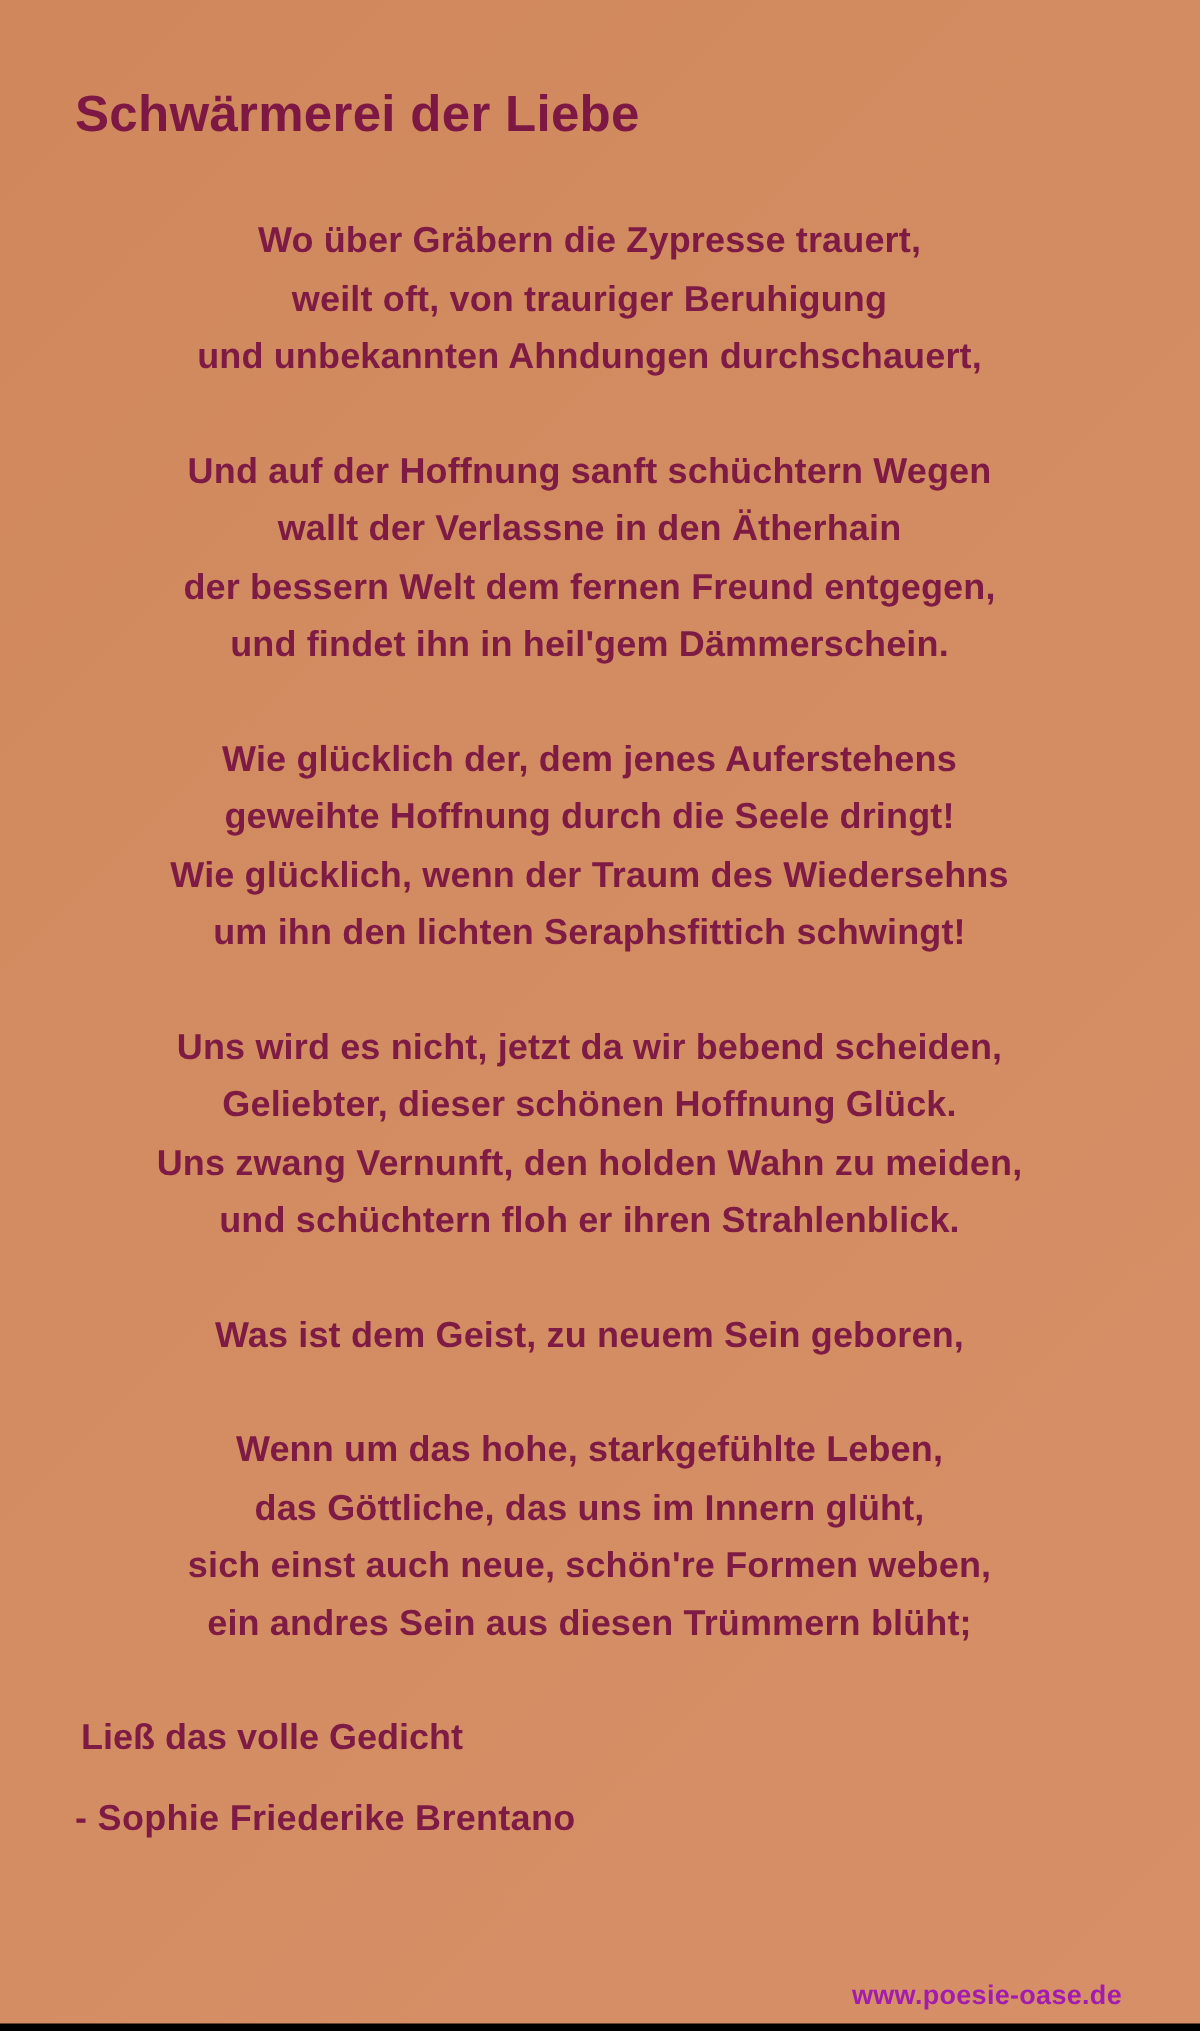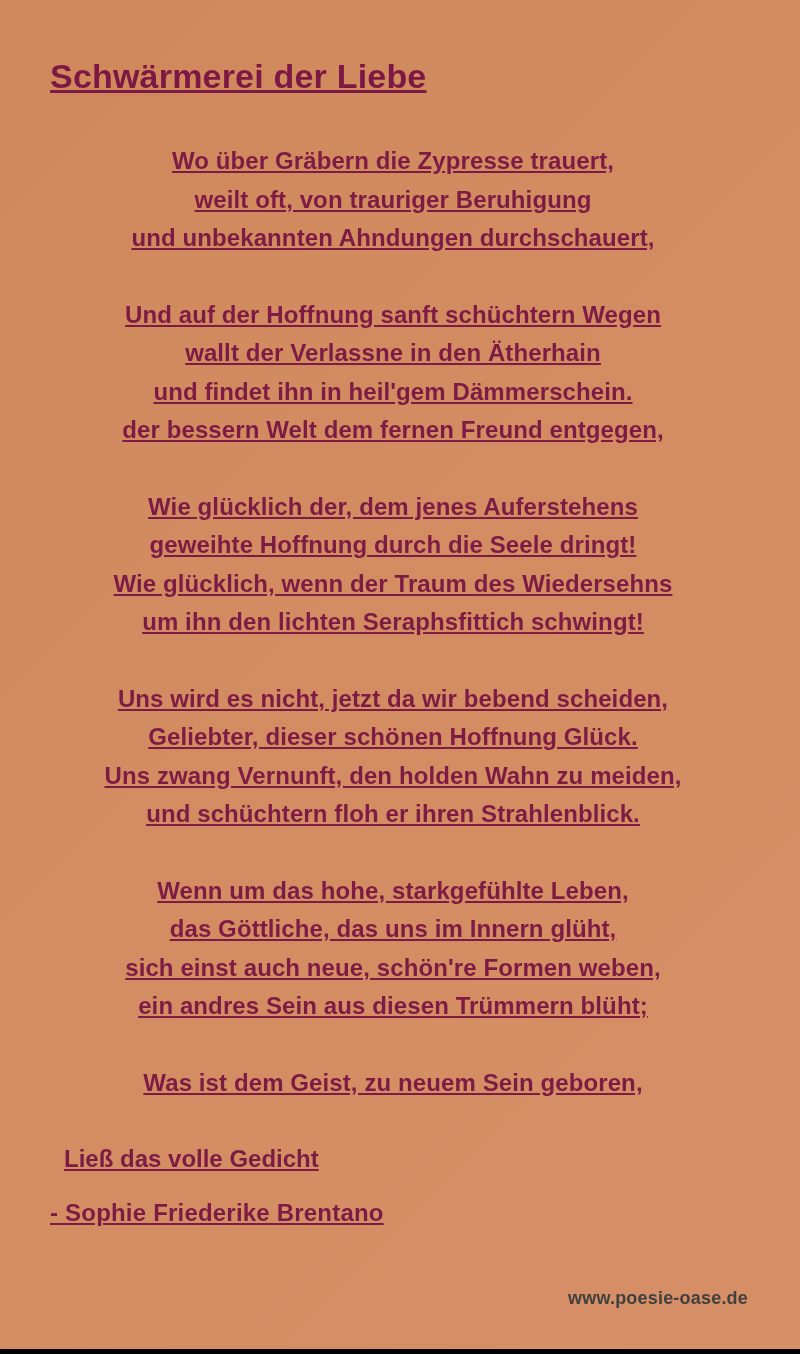--- a/index.html
+++ b/index.html
@@ -14,21 +14,20 @@
     background: linear-gradient(135deg, #d0875c 0%, #d48d63 55%, #d68f66 100%);
     font-family: "Liberation Sans", sans-serif;
     color: #7d1b44;
   }
   .page {
     position: relative;
     width: 100%;
     height: 100%;
     box-sizing: border-box;
     padding: 57px 64px 0 50px;
-    text-decoration: underline;
   }
   h1.title {
     margin: 0 0 46px 0;
     font-size: 34px;
     font-weight: 700;
     letter-spacing: 0.2px;
     color: #7c1843;
   }
   .stanza {
     margin: 0 0 38px 0;
@@ -39,40 +38,40 @@
     font-weight: 700;
     line-height: 38.5px;
     letter-spacing: 0.1px;
     white-space: nowrap;
     text-align: center;
   }
   .cta {
     margin: 0 0 20px 0;
   }
   .cta p.line {
-    margin: 14px;
+    margin: 4px;
     font-size: 24px;
     font-weight: 700;
     line-height: 38.5px;
     white-space: nowrap;
   }
   p.author {
     margin: 6px 0 0 0;
     font-size: 24px;
     font-weight: 700;
     letter-spacing: 0.2px;
   }
   .footer {
     position: absolute;
     right: 52px;
-    top: 1288px;
+    top: 1320px;
     font-size: 18px;
     font-weight: 700;
     letter-spacing: 0.2px;
-    color: #404040;
+    color: #a21caf;
   }
   .bottom-bar {
     position: absolute;
     left: 0;
     bottom: 0;
     width: 100%;
     height: 5px;
     background: #000000;
   }
 </style>
@@ -85,47 +84,47 @@
 
   <div class="stanza">
     <p class="line">Wo über Gräbern die Zypresse trauert,</p>
     <p class="line">weilt oft, von trauriger Beruhigung</p>
     <p class="line">und unbekannten Ahndungen durchschauert,</p>
   </div>
 
   <div class="stanza">
     <p class="line">Und auf der Hoffnung sanft schüchtern Wegen</p>
     <p class="line">wallt der Verlassne in den Ätherhain</p>
+    <p class="line">der bessern Welt dem fernen Freund entgegen,</p>
     <p class="line">und findet ihn in heil'gem Dämmerschein.</p>
-    <p class="line">der bessern Welt dem fernen Freund entgegen,</p>
   </div>
 
   <div class="stanza">
     <p class="line">Wie glücklich der, dem jenes Auferstehens</p>
     <p class="line">geweihte Hoffnung durch die Seele dringt!</p>
     <p class="line">Wie glücklich, wenn der Traum des Wiedersehns</p>
     <p class="line">um ihn den lichten Seraphsfittich schwingt!</p>
   </div>
 
   <div class="stanza">
     <p class="line">Uns wird es nicht, jetzt da wir bebend scheiden,</p>
     <p class="line">Geliebter, dieser schönen Hoffnung Glück.</p>
     <p class="line">Uns zwang Vernunft, den holden Wahn zu meiden,</p>
     <p class="line">und schüchtern floh er ihren Strahlenblick.</p>
   </div>
 
   <div class="stanza">
+    <p class="line">Was ist dem Geist, zu neuem Sein geboren,</p>
+  </div>
+
+  <div class="stanza">
     <p class="line">Wenn um das hohe, starkgefühlte Leben,</p>
     <p class="line">das Göttliche, das uns im Innern glüht,</p>
     <p class="line">sich einst auch neue, schön're Formen weben,</p>
     <p class="line">ein andres Sein aus diesen Trümmern blüht;</p>
-  </div>
-
-  <div class="stanza">
-    <p class="line">Was ist dem Geist, zu neuem Sein geboren,</p>
   </div>
 
   <div class="cta">
     <p class="line">Ließ das volle Gedicht</p>
   </div>
 
   <p class="author">- Sophie Friederike Brentano</p>
 
   <div class="footer">www.poesie-oase.de</div>
 

